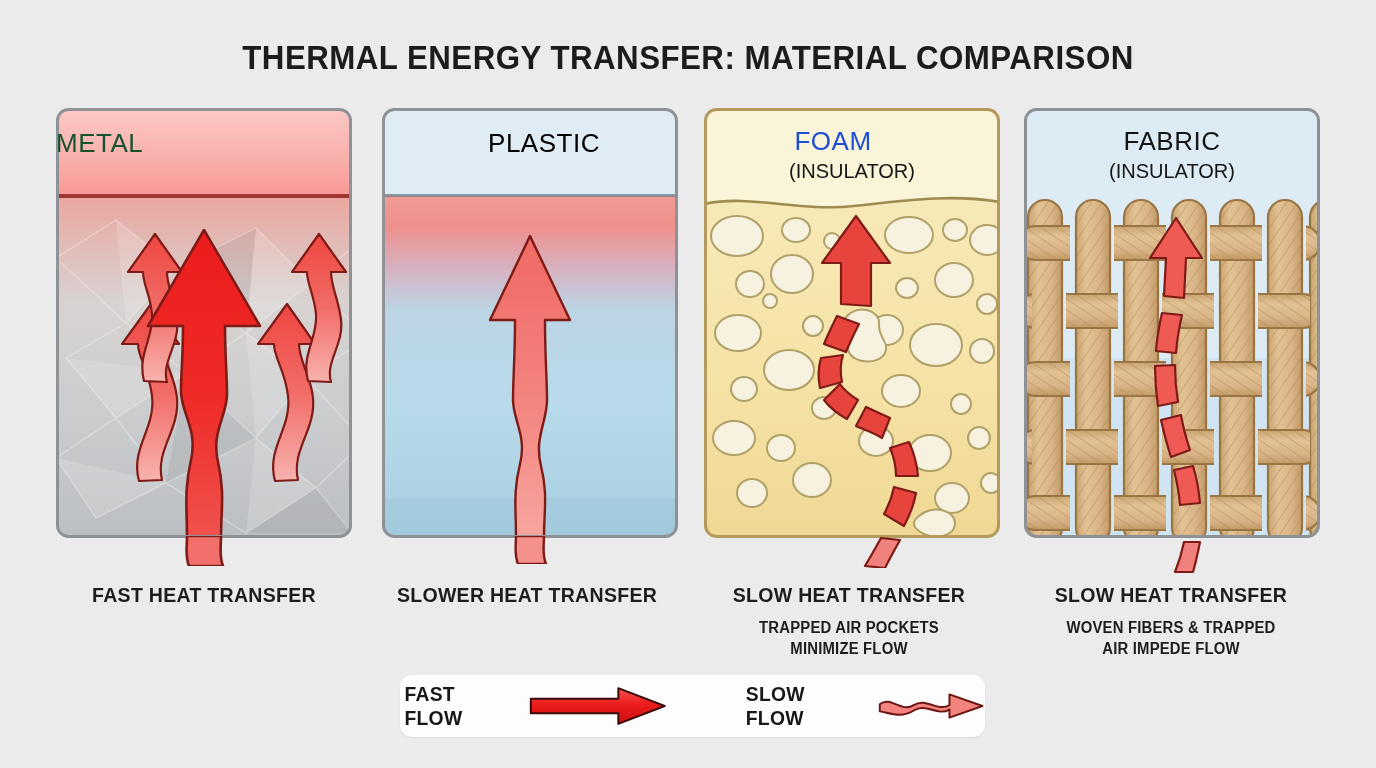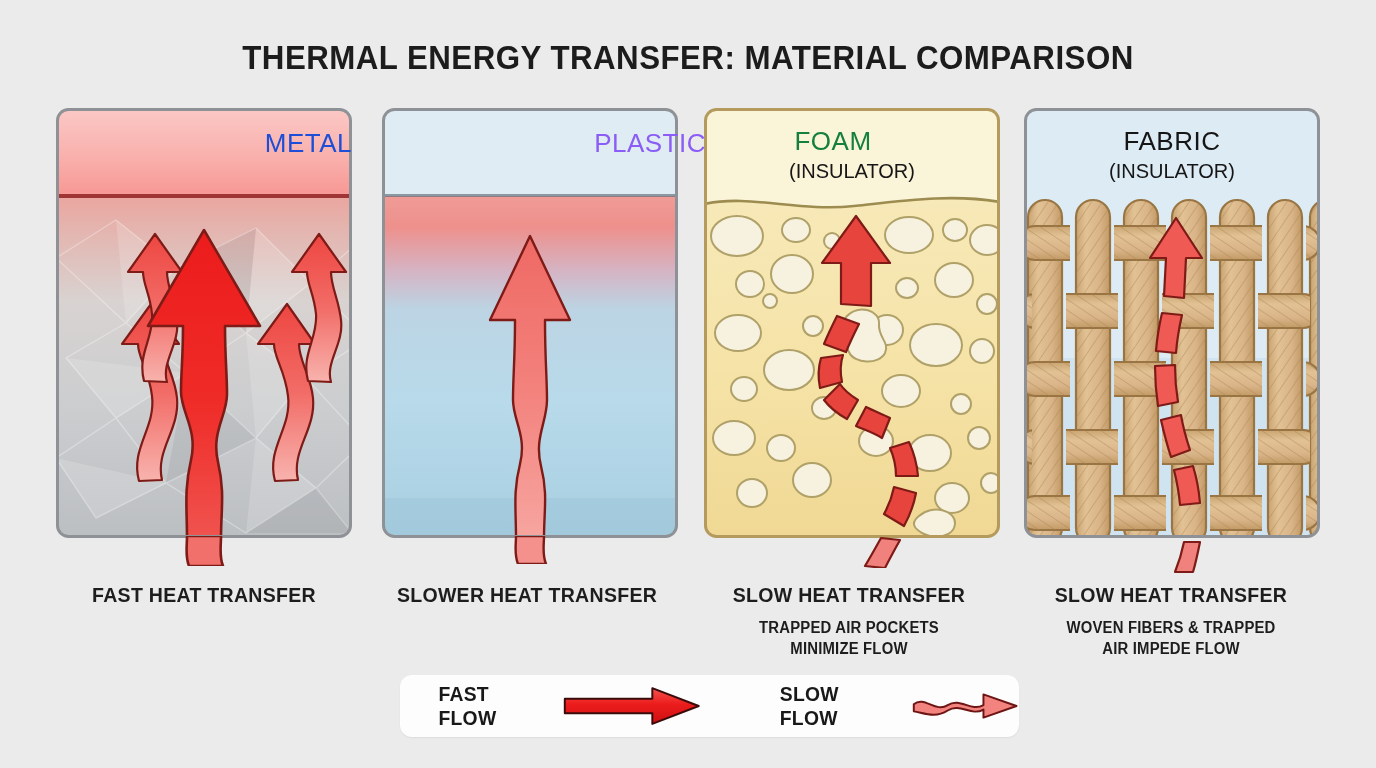--- a/index.html
+++ b/index.html
@@ -29,21 +29,20 @@
     position:absolute;width:330px;text-align:center;color:#1d1d1d;
     font-size:16px;font-weight:600;line-height:21px;letter-spacing:.2px;
     transform:scaleX(0.93);transform-origin:center top;
   }
 
   .legend{
     position:absolute;left:400px;top:675px;width:585px;height:62px;
     background:#fdfdfd;border-radius:12px;
     display:flex;align-items:center;justify-content:center;gap:18px;
     box-shadow:0 1px 2px rgba(0,0,0,.06);
-    padding-left:34px;
   }
   .legend-label{
     font-size:21px;font-weight:600;color:#181818;letter-spacing:.3px;
     transform:scaleX(0.92);transform-origin:center center;
   }
   .legend-gap{width:42px;}
 </style>
 </head>
 <body style="background: rgb(235, 235, 235);">
 
@@ -132,21 +131,21 @@
                  L 92 218 L 148 122 L 204 218 L 169 218
                  C 169 250, 171 266, 171 286 C 171 308, 155 324, 162 354
                  C 169 384, 165 402, 165 430 Z" fill="url(#bigArrow)" stroke="#7e1b17" stroke-width="2.6" stroke-linejoin="round"></path>
       </g>
       <rect x="1.5" y="1.5" width="293" height="427" rx="11" fill="none" stroke="#8e9296" stroke-width="3"></rect>
     </svg>
     
     <svg width="90" height="30" viewBox="0 0 90 30" style="position:absolute;left:119px;top:428px;">
       <path d="M12 0 C 12 12, 10 20, 14 30 L 48 30 C 44 20, 46 12, 46 0 Z" fill="#f2706b" stroke="#7e1b17" stroke-width="2.6" stroke-linejoin="round"></path>
     </svg>
-    <span style="position:absolute;left:0;top:20px;width:296px;text-align:right;font-size:26px;color:#1d4ed8;letter-spacing:.5px;">METAL</span>
+    <span style="position:absolute;left:0;top:20px;width:296px;text-align:left;font-size:26px;color:#14532d;letter-spacing:.5px;">METAL</span>
   </div>
 
   <div class="panel" style="left:382px;">
     <svg width="296" height="430" viewBox="0 0 296 430">
       <defs>
         <linearGradient id="pBody" x1="0" y1="0" x2="0" y2="1">
           <stop offset="0%" stop-color="#f09b97"></stop>
           <stop offset="9%" stop-color="#ee908c"></stop>
           <stop offset="22%" stop-color="#d5b4c4"></stop>
           <stop offset="33%" stop-color="#bcd4e3"></stop>
@@ -171,21 +170,21 @@
                  C 131 268, 133 252, 133 212
                  L 108 212 L 148 128 L 188 212 L 163 212
                  C 163 252, 165 270, 165 292 C 165 314, 152 330, 159 358
                  C 166 386, 162 402, 162 430 Z" fill="url(#pArrow)" stroke="#7e1b17" stroke-width="2.4" stroke-linejoin="round"></path>
       </g>
       <rect x="1.5" y="1.5" width="293" height="427" rx="11" fill="none" stroke="#8e9296" stroke-width="3"></rect>
     </svg>
     <svg width="80" height="28" viewBox="0 0 80 28" style="position:absolute;left:126px;top:428px;">
       <path d="M8 0 C 8 10, 6 18, 10 28 L 38 28 C 34 18, 36 10, 36 0 Z" fill="#f5918c" stroke="#7e1b17" stroke-width="2.4" stroke-linejoin="round"></path>
     </svg>
-    <span style="position:absolute;left:0;top:20px;width:324px;text-align:right;font-size:26px;color:#8b5cf6;letter-spacing:.5px;">PLASTIC</span>
+    <span style="position:absolute;left:0;top:20px;width:324px;text-align:center;font-size:26px;color:#000000;letter-spacing:.5px;">PLASTIC</span>
   </div>
 
   <div class="panel" style="left:704px;">
     <svg width="296" height="430" viewBox="0 0 296 430">
       <defs>
         <linearGradient id="fBody" x1="0" y1="0" x2="0" y2="1">
           <stop offset="0%" stop-color="#f7e9b8"></stop>
           <stop offset="55%" stop-color="#f5e2a5"></stop>
           <stop offset="100%" stop-color="#f0d894"></stop>
         </linearGradient>
@@ -242,21 +241,21 @@
           <path d="M152 318 C 161 322, 170 325, 178 330 L186 310 C 178 306, 170 303, 162 299 Z"></path>
           <path d="M186 340 C 190 349, 192 358, 192 368 L214 368 C 213 356, 210 345, 205 334 Z"></path>
           <path d="M190 379 C 188 389, 185 397, 180 406 L200 418 C 206 407, 210 396, 212 385 Z"></path>
         </g>
       </g>
       <rect x="1.5" y="1.5" width="293" height="427" rx="11" fill="none" stroke="#b49a5c" stroke-width="3"></rect>
     </svg>
     <svg width="70" height="32" viewBox="0 0 70 32" style="position:absolute;left:155px;top:428px;">
       <path d="M22 2 C 17 11, 12 20, 6 30 L 26 32 C 31 22, 36 13, 41 4 Z" fill="#f0817d" stroke="#7e1b17" stroke-width="2.2" stroke-linejoin="round"></path>
     </svg>
-    <span style="position:absolute;left:0;top:18px;width:258px;text-align:center;font-size:26px;color:#15803d;letter-spacing:.5px;">FOAM</span>
+    <span style="position:absolute;left:0;top:18px;width:258px;text-align:center;font-size:26px;color:#1d4ed8;letter-spacing:.5px;">FOAM</span>
     <span style="position:absolute;left:0;top:52px;width:296px;text-align:center;font-size:20px;color:#161616;">(INSULATOR)</span>
   </div>
 
   <div class="panel" style="left:1024px;border-radius:18px;">
     <svg width="296" height="430" viewBox="0 0 296 430">
       <defs>
         <linearGradient id="wGrad" x1="0" y1="0" x2="1" y2="0">
           <stop offset="0%" stop-color="#c9a471"></stop>
           <stop offset="30%" stop-color="#e2c295"></stop>
           <stop offset="70%" stop-color="#d9b488"></stop>

